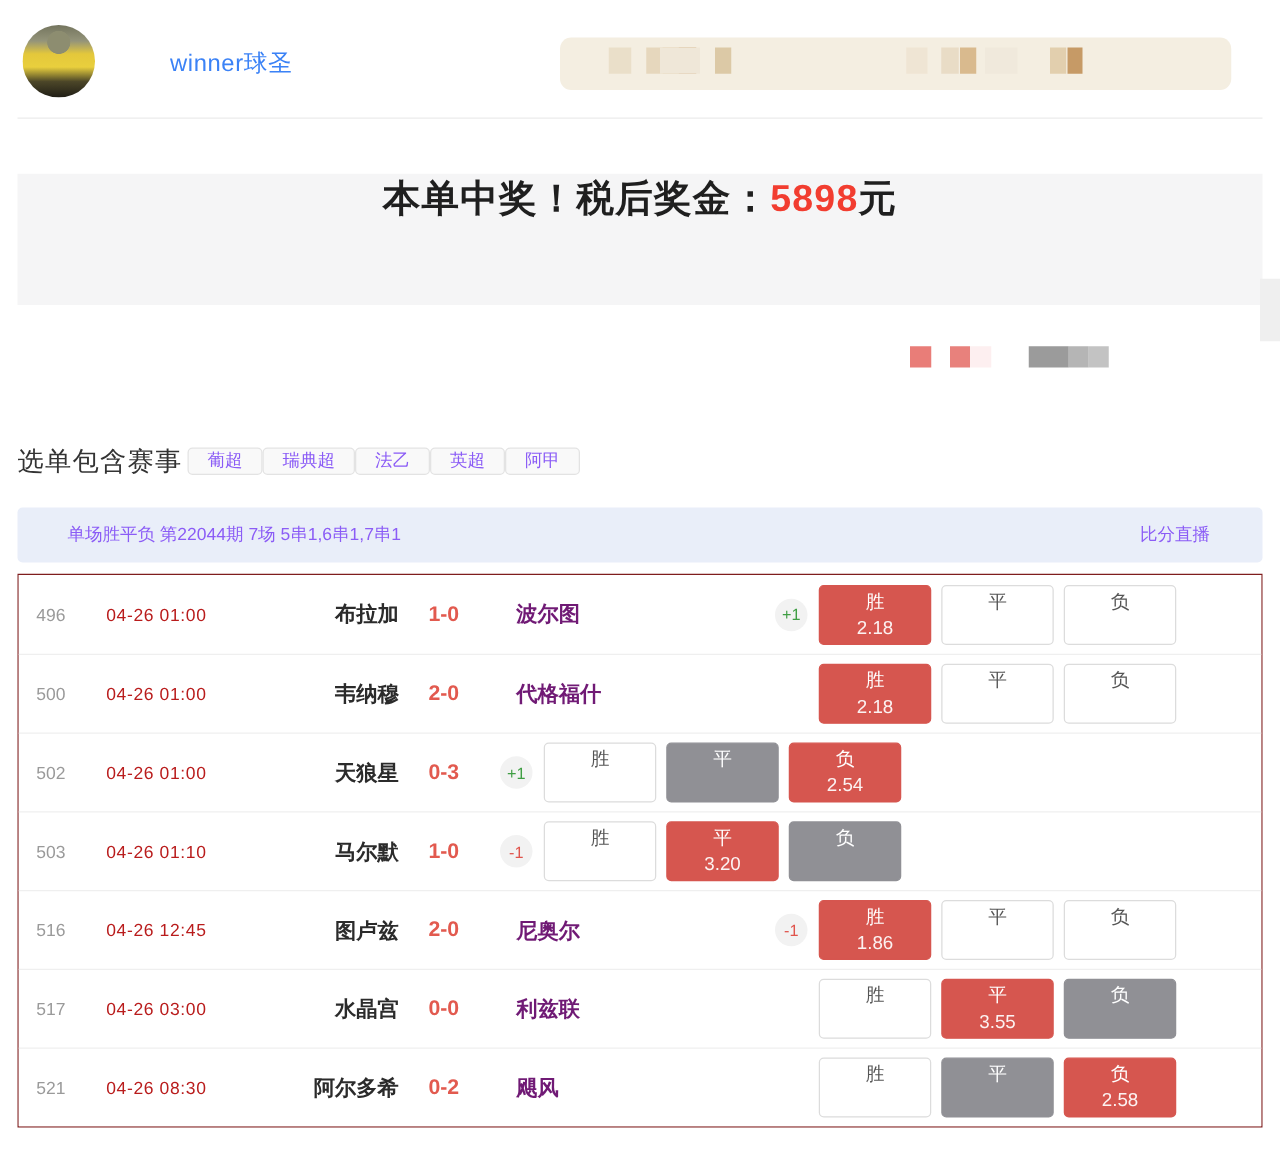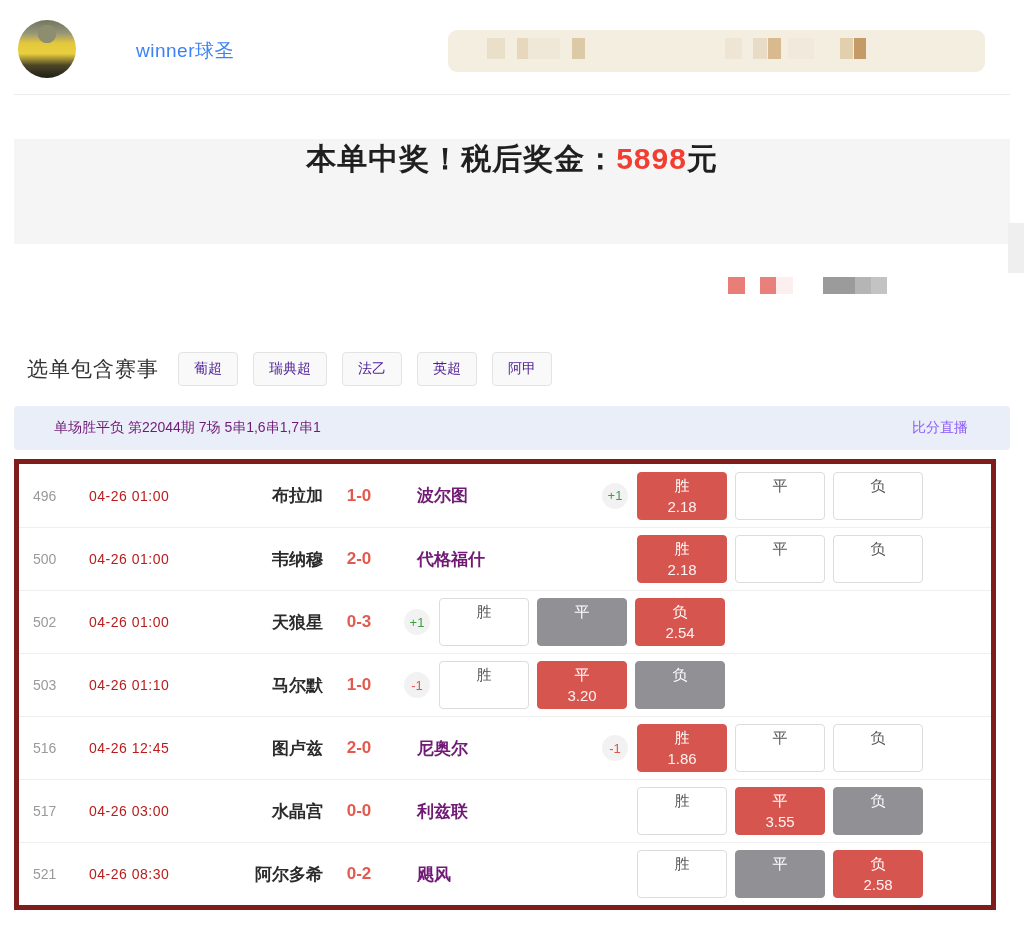--- a/index.html
+++ b/index.html
@@ -61,41 +61,41 @@
   .pr3 { left:776px; width:17px; background:#fdeff0; }
   .pg1 { left:823px; width:32px; background:#9b9b9b; }
   .pg2 { left:855px; width:16px; background:#b5b5b5; }
   .pg3 { left:871px; width:16px; background:#c3c3c3; }
   .right-strip {
     position:absolute; right:0; top:-21px; width:16px; height:50px; background:#efefef;
   }
 
   
   .section-header {
-    margin:0 27px; height:36px; display:flex; align-items:center; gap:15px;
+    margin:0 14px; height:36px; display:flex; align-items:center; 
   }
   .section-title { font-size:21px; color:#333; margin-right:4px; letter-spacing:1px; }
   .league-tag {
-    font-size:14px; color:#4c1d95; background:#f9f9f9;
+    font-size:14px; color:#8b5cf6; background:#f9f9f9;
     border:1px solid #e3e3e3; border-radius:4px;
-    padding:0 15px; height:34px; display:flex; align-items:center; cursor:pointer;
+    padding:0 15px; height:22px; display:flex; align-items:center; cursor:pointer;
   }
 
   
   .info-bar {
     margin:19px 14px 0 14px; height:44px; background:#e9eef9; border-radius:4px;
     display:flex; align-items:center; justify-content:space-between;
     padding:0 42px 0 40px;
   }
-  .info-text { font-size:14px; color:#701a75; }
+  .info-text { font-size:14px; color:#8b5cf6; }
   .info-link { font-size:14px; color:#8b5cf6; cursor:pointer; text-decoration:none; }
 
   
   .match-table {
-    margin:9px 28px 0 14px; border:5px solid #7f1d1d;
+    margin:9px 14px 0 14px; border:1px solid #7f1d1d;
   }
   .row { display:flex; align-items:center; height:63px; background:#fff; }
   .row + .row { border-top:1px solid #efefef; }
   .c-id   { width:70px;  padding-left:14px; font-size:14px; color:#9a9a9a; }
   .c-time { width:126px; font-size:14px; color:#b91c1c; letter-spacing:0.5px; }
   .c-home { width:108px; font-size:17px; color:#2b2b2b; font-weight:600; text-align:right; }
   .c-score{ width:72px;  font-size:17px; color:#e25a4f; font-weight:600; text-align:center; }
   .c-away { flex:1; padding-left:22px; font-size:17px; color:#701a75; font-weight:600; text-align:left; }
   .c-badge{ width:44px; display:flex; justify-content:center; }
   .badge {

